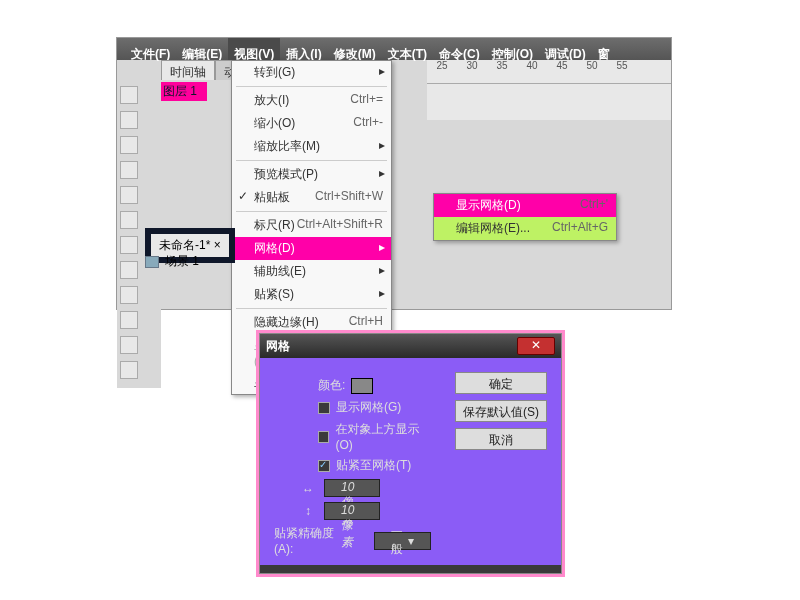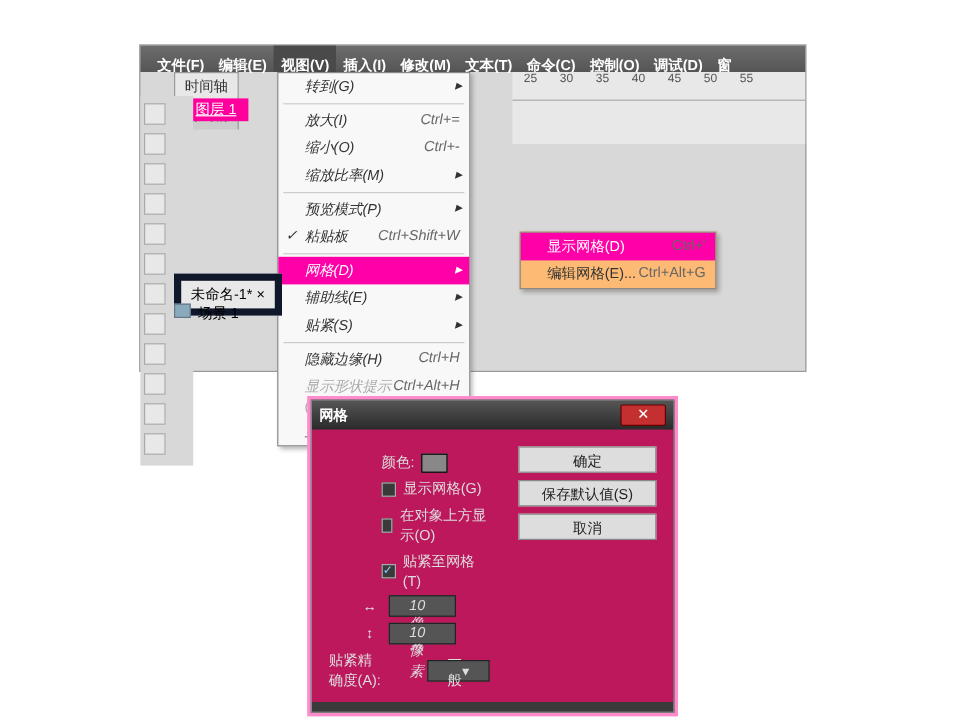--- a/index.html
+++ b/index.html
@@ -5,71 +5,71 @@
 * { margin: 0; padding: 0; box-sizing: border-box; font-family: "SimSun", sans-serif; font-size: 12px; }
 body { background: #fff; width: 800px; height: 600px; position: relative; }
 
 .window1 { position: absolute; left: 116px; top: 37px; width: 556px; height: 273px; border: 1px solid #999; background: #d8d8d8; }
 
 .menubar { height: 22px; background: linear-gradient(#6d6d6d, #555); display: flex; color: #fff; padding-left: 8px; }
 .menubar span { padding: 8px 6px; cursor: pointer; font-weight: bold; }
 .menubar span.active { background: #4a4a4a; }
 
 .panel-row { display: flex; }
-.tabs { display: flex; margin-left: 28px; height: 20px; flex-direction: column; }
+.tabs { display: flex; margin-left: 44px; height: 20px; }
 .tab { padding: 3px 8px; background: #ccc; border: 1px solid #999; border-bottom: none; color: #333; }
 .tab.active { background: #e8e8e8; }
 
 .toolbox { position: absolute; left: 0; top: 42px; width: 44px; background: #d8d8d8; padding: 4px 2px; }
 .toolbox .tool { width: 18px; height: 18px; margin: 2px 1px; display: inline-block; border: 1px solid #aaa; background: #e8e8e8; }
 
 .content { margin-left: 28px; margin-top: 2px; }
 .layer-row { display: flex; align-items: center; height: 18px; }
-.layer-name { background: #ff009c; color: #ffffff; padding: 1px 10px; margin-left: 8px; text-decoration: underline; }
+.layer-name { background: #ff009c; color: #0f172a; padding: 1px 10px; margin-left: 8px; }
 
 .ruler-area { position: absolute; left: 310px; top: 22px; right: 0; background: #e8e8e8; height: 60px; }
 .ruler { display: flex; height: 24px; border-bottom: 1px solid #aaa; }
 .ruler span { width: 30px; text-align: center; font-size: 10px; color: #555; }
 
-.menu { position: absolute; left: 114px; top: 22px; width: 161px; background: #f8f8f8; border: 1px solid #888; box-shadow: 2px 2px 4px rgba(0,0,0,0.3); font-style: italic; }
+.menu { position: absolute; left: 114px; top: 22px; width: 161px; background: #f8f8f8; border: 1px solid #888; box-shadow: 2px 2px 4px rgba(0,0,0,0.3); }
 .menu-item { display: flex; padding: 3px 8px 3px 22px; color: #333; position: relative; }
 .menu-item .label { flex: 1; }
 .menu-item .shortcut { color: #666; }
 .menu-item .arrow { position: absolute; right: 6px; }
 .menu-item.highlight { background: #ff00a8; color: #fff; }
 .menu-item.disabled { color: #aaa; }
 .menu-item.checked::before { content: "✓"; position: absolute; left: 6px; }
 .menu-sep { height: 1px; background: #ccc; margin: 2px 4px; }
 
-.submenu { position: absolute; left: 316px; top: 155px; width: 164px; background: #fdba74; border: 1px solid #888; box-shadow: 2px 2px 4px rgba(0,0,0,0.3); }
+.submenu { position: absolute; left: 316px; top: 155px; width: 184px; background: #bef264; border: 1px solid #888; box-shadow: 2px 2px 4px rgba(0,0,0,0.3); }
 .submenu .menu-item.highlight { background: #ff00a8; color: #fff; }
 
 .doctab { position: absolute; left: 28px; top: 190px; padding: 3px 8px; background: #e8e8e8; border: 6px solid #0f172a; }
-.scene { position: absolute; left: 28px; top: 215px; display: flex; gap: 6px; }
+.scene { position: absolute; left: 28px; top: 215px; display: flex; align-items: center; gap: 6px; }
 .scene-icon { width: 14px; height: 12px; background: #8ab; border: 1px solid #678; }
 
 
 .dialog { position: absolute; left: 259px; top: 333px; width: 303px; background: #3a3a3a; border: 1px solid #888; box-shadow: 0 0 0 3px #ff8acc; padding-bottom: 8px; }
 .titlebar { height: 24px; background: linear-gradient(#555, #2a2a2a); display: flex; align-items: center; color: #fff; padding: 0 6px; }
 .titlebar .title { flex: 1; font-weight: bold; }
 .close-btn { width: 38px; height: 18px; background: #c43030; border: 1px solid #600; color: #fff; text-align: center; border-radius: 2px; }
 
-.dlg-body { background: #be185d; padding: 14px 14px 4px 14px; display: flex; gap: 24px; }
+.dlg-body { background: #8b5cf6; padding: 14px 14px 4px 14px; display: flex; gap: 24px; }
 .dlg-left { flex: 1; color: #ddd; }
 .dlg-row { display: flex; align-items: center; margin: 5px 0; gap: 6px; }
 .dlg-row.indent { padding-left: 44px; }
 .color-sw { width: 22px; height: 16px; background: #888; border: 1px solid #000; }
 .chk { width: 12px; height: 12px; border: 1px solid #aaa; background: #3a3a3a; display: inline-block; }
 .chk.on::after { content: "✓"; color: #8cf; font-size: 10px; display: block; margin-top: -2px; }
 .input-sm { width: 56px; height: 18px; background: #555; border: 1px solid #222; color: #ddd; padding: 0 16px; font-style: italic; }
 .dropdown { width: 64px; height: 18px; background: #555; border: 1px solid #222; color: #ddd; padding: 0 16px; display: inline-flex; align-items: center; justify-content: space-between; margin-left: 32px; }
 .dropdown::after { content: "▾"; }
 
 .dlg-btns { display: flex; flex-direction: column; gap: 6px; }
-.dlg-btn { width: 115px; height: 22px; background: #ddd; border: 1px solid #888; color: #222; text-align: center; padding-top: 3px; }
+.dlg-btn { width: 92px; height: 22px; background: #ddd; border: 1px solid #888; color: #222; text-align: center; padding-top: 3px; }
 
 .arrow-h, .arrow-v { color: #ddd; width: 20px; text-align: center; }
 </style>
 </head>
 <body>
 
 <div class="window1">
 
   <div class="menubar">
     <span>文件(F)</span>
@@ -145,20 +145,24 @@
     <div class="menu-sep"></div>
     <div class="menu-item">
       <span class="label">预览模式(P)</span>
       <span class="arrow">▸</span>
     </div>
     <div class="menu-item checked">
       <span class="label">粘贴板</span>
       <span class="shortcut">Ctrl+Shift+W</span>
     </div>
     <div class="menu-sep"></div>
+    <div class="menu-item">
+      <span class="label">标尺(R)</span>
+      <span class="shortcut">Ctrl+Alt+Shift+R</span>
+    </div>
     <div class="menu-item highlight">
       <span class="label">网格(D)</span>
       <span class="arrow">▸</span>
     </div>
     <div class="menu-item">
       <span class="label">辅助线(E)</span>
       <span class="arrow">▸</span>
     </div>
     <div class="menu-item">
       <span class="label">贴紧(S)</span>

